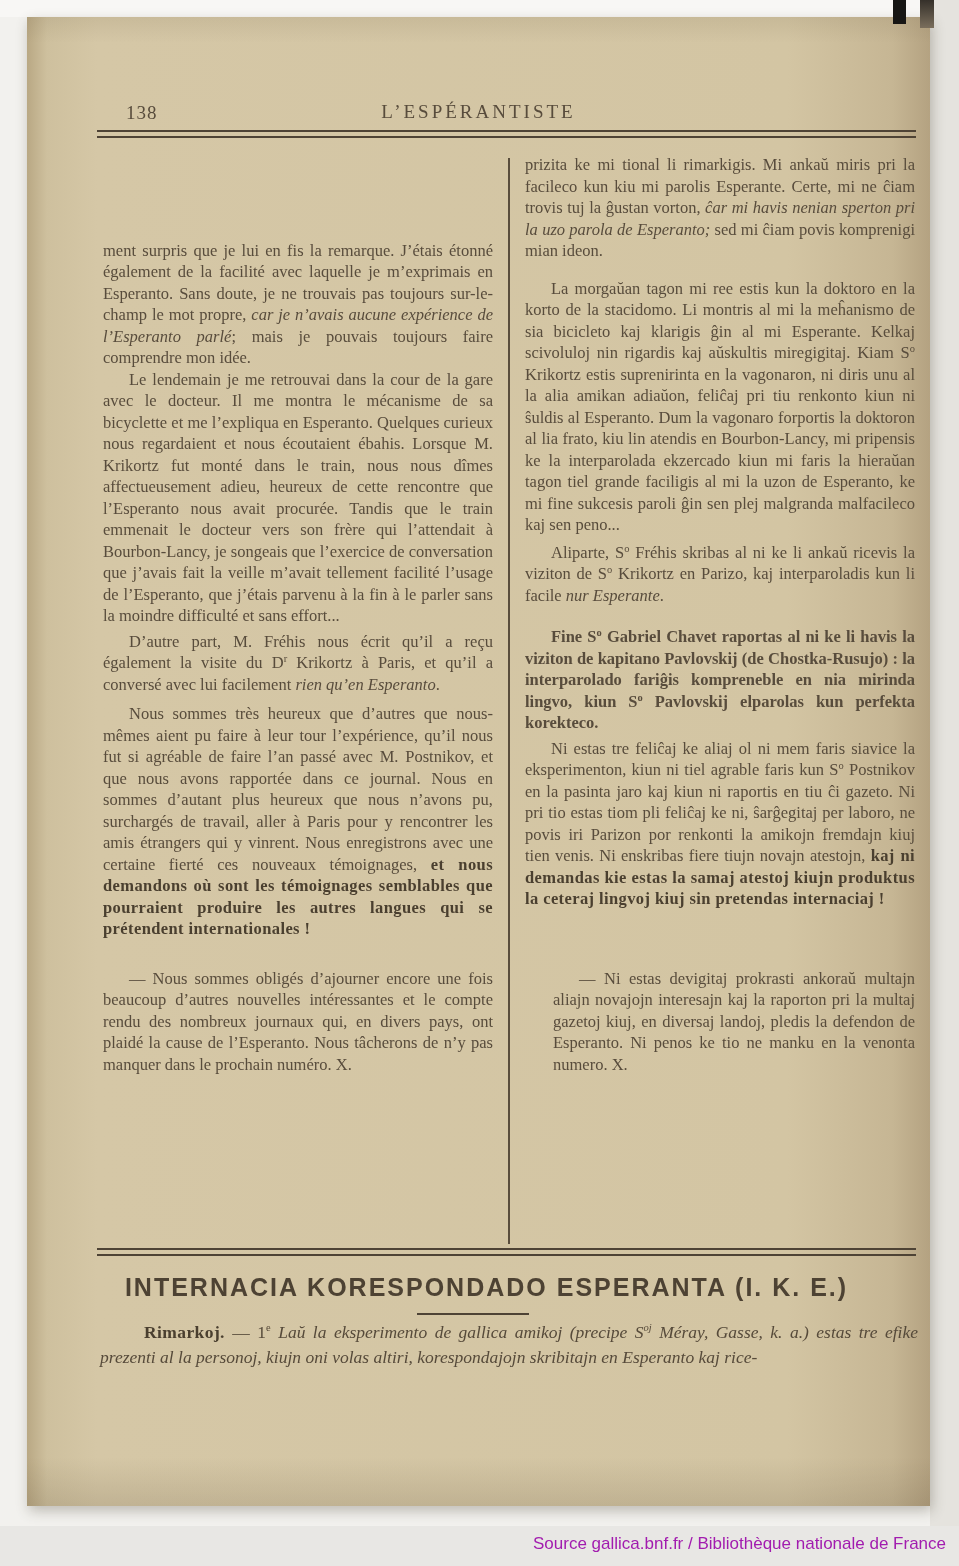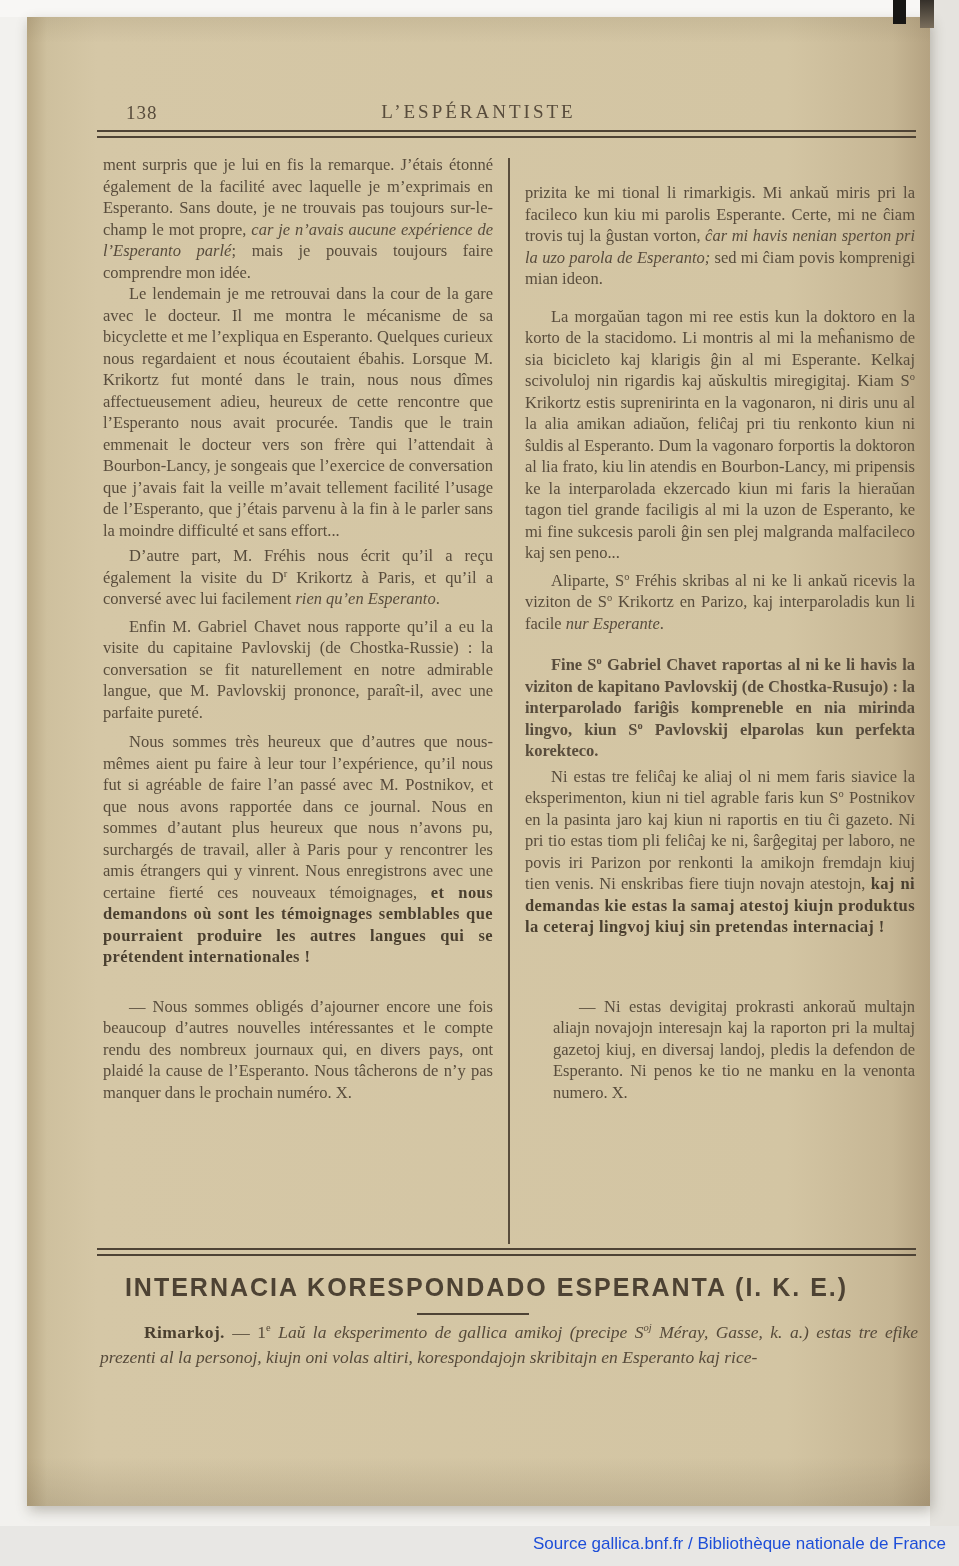--- a/index.html
+++ b/index.html
@@ -48,41 +48,40 @@
               font-size:25px; letter-spacing:2px; color:#4d4233; white-space:nowrap;padding-left:16px; }
   .srule { position:absolute; left:50%; top:1296px; width:112px; margin-left:-62px;
            height:2px; background:#4e4335; }
 
   .note { position:absolute; left:73px; top:1303px; width:818px;
           font-size:17.5px; line-height:25px; text-align:justify; text-indent:44px;
           color:#564a3a; }
 
   .footer-bar { position:absolute; left:0; top:1526px; width:959px; height:40px; background:#e8e7e4; }
   .footer-text { position:absolute; right:13px; top:8px;
-                 font-family:"Liberation Sans", sans-serif; font-size:17px; color:#1d4ed8; }
+                 font-family:"Liberation Sans", sans-serif; font-size:17px; color:#a21caf; }
 </style>
 </head>
 <body>
 
 <div class="top-strip"></div>
 <div class="right-strip"></div>
 
 <div class="page">
   <div class="content">
 
     <div class="pagenum">138</div>
     <div class="jtitle">L’ESPÉRANTISTE</div>
     <div class="hrule"></div>
 
     <div class="cols">
       <div class="col">
           <p class="para"><span>ment surpris que je lui en fis la remarque. J’étais étonné également de la facilité avec laquelle je m’exprimais en Esperanto. Sans doute, je ne trouvais pas toujours sur-le-champ le mot propre, </span><span class="seg-i">car je n’avais aucune expérience de l’Esperanto parlé</span><span>; mais je pouvais toujours faire comprendre mon idée.</span></p>
           <p class="para indent"><span>Le lendemain je me retrouvai dans la cour de la gare avec le docteur. Il me montra le mécanisme de sa bicyclette et me l’expliqua en Esperanto. Quelques curieux nous regardaient et nous écoutaient ébahis. Lorsque M. Krikortz fut monté dans le train, nous nous dîmes affectueusement adieu, heureux de cette rencontre que l’Esperanto nous avait procurée. Tandis que le train emmenait le docteur vers son frère qui l’attendait à Bourbon-Lancy, je songeais que l’exercice de conversation que j’avais fait la veille m’avait tellement facilité l’usage de l’Esperanto, que j’étais parvenu à la fin à le parler sans la moindre difficulté et sans effort...</span></p>
           <p class="para indent" style="margin-top: 4px;"><span>D’autre part, M. Fréhis nous écrit qu’il a reçu également la visite du D</span><sup>r</sup><span> Krikortz à Paris, et qu’il a conversé avec lui facilement </span><span class="seg-i">rien qu’en Esperanto</span><span>.</span></p>
-          <p class="para indent" style="margin-top: 6px;"><span>Enfin M. Gabriel Chavet nous rapporte qu’il a eu la visite du capitaine Pavlovskij (de Chostka-Russie) : la conversation se fit naturellement en notre admirable langue, que M. Pavlovskij prononce, paraît-il, avec une parfaite pureté.</span></p>
           <p class="para indent" style="margin-top: 8px;"><span>Nous sommes très heureux que d’autres que nous-mêmes aient pu faire à leur tour l’expérience, qu’il nous fut si agréable de faire l’an passé avec M. Postnikov, et que nous avons rapportée dans ce journal. Nous en sommes d’autant plus heureux que nous n’avons pu, surchargés de travail, aller à Paris pour y rencontrer les amis étrangers qui y vinrent. Nous enregistrons avec une certaine fierté ces nouveaux témoignages, </span><span class="seg-b">et nous demandons où sont les témoignages semblables que pourraient produire les autres langues qui se prétendent internationales !</span></p>
           <p class="para indent" style="margin-top: 28px;"><span>— Nous sommes obligés d’ajourner encore une fois beaucoup d’autres nouvelles intéressantes et le compte rendu des nombreux journaux qui, en divers pays, ont plaidé la cause de l’Esperanto. Nous tâcherons de n’y pas manquer dans le prochain numéro.</span><span>    X.</span></p>
         </div>
       <div class="col">
           <p class="para"><span>prizita ke mi tional li rimarkigis. Mi ankaŭ miris pri la facileco kun kiu mi parolis Esperante. Certe, mi ne ĉiam trovis tuj la ĝustan vorton, </span><span class="seg-i">ĉar mi havis nenian sperton pri la uzo parola de Esperanto;</span><span> sed mi ĉiam povis komprenigi mian ideon.</span></p>
           <p class="para indent" style="margin-top: 16px;"><span>La morgaŭan tagon mi ree estis kun la doktoro en la korto de la stacidomo. Li montris al mi la meĥanismo de sia bicicleto kaj klarigis ĝin al mi Esperante. Kelkaj scivoluloj nin rigardis kaj aŭskultis miregigitaj. Kiam S</span><sup>o</sup><span> Krikortz estis suprenirinta en la vagonaron, ni diris unu al la alia amikan adiaŭon, feliĉaj pri tiu renkonto kiun ni ŝuldis al Esperanto. Dum la vagonaro forportis la doktoron al lia frato, kiu lin atendis en Bourbon-Lancy, mi pripensis ke la interparolada ekzercado kiun mi faris la hieraŭan tagon tiel grande faciligis al mi la uzon de Esperanto, ke mi fine sukcesis paroli ĝin sen plej malgranda malfacileco kaj sen peno...</span></p>
           <p class="para indent" style="margin-top: 6px;"><span>Aliparte, S</span><sup>o</sup><span> Fréhis skribas al ni ke li ankaŭ ricevis la viziton de S</span><sup>o</sup><span> Krikortz en Parizo, kaj interparoladis kun li facile </span><span class="seg-i">nur Esperante</span><span>.</span></p>
           <p class="para indent" style="margin-top: 20px; font-weight: bold;"><span>Fine S</span><sup>o</sup><span> Gabriel Chavet raportas al ni ke li havis la viziton de kapitano Pavlovskij (de Chostka-Rusujo) : la interparolado fariĝis kompreneble en nia mirinda lingvo, kiun S</span><sup>o</sup><span> Pavlovskij elparolas kun perfekta korekteco.</span></p>
           <p class="para indent" style="margin-top: 4px;"><span>Ni estas tre feliĉaj ke aliaj ol ni mem faris siavice la eksperimenton, kiun ni tiel agrable faris kun S</span><sup>o</sup><span> Postnikov en la pasinta jaro kaj kiun ni raportis en tiu ĉi gazeto. Ni pri tio estas tiom pli feliĉaj ke ni, ŝarĝegitaj per laboro, ne povis iri Parizon por renkonti la amikojn fremdajn kiuj tien venis. Ni enskribas fiere tiujn novajn atestojn, </span><span class="seg-b">kaj ni demandas kie estas la samaj atestoj kiujn produktus la ceteraj lingvoj kiuj sin pretendas internaciaj !</span></p>
           <p class="para indent" style="margin-top: 58px; margin-left: 28px;"><span>— Ni estas devigitaj prokrasti ankoraŭ multajn aliajn novajojn interesajn kaj la raporton pri la multaj gazetoj kiuj, en diversaj landoj, pledis la defendon de Esperanto. Ni penos ke tio ne manku en la venonta numero.</span><span>    X.</span></p>

